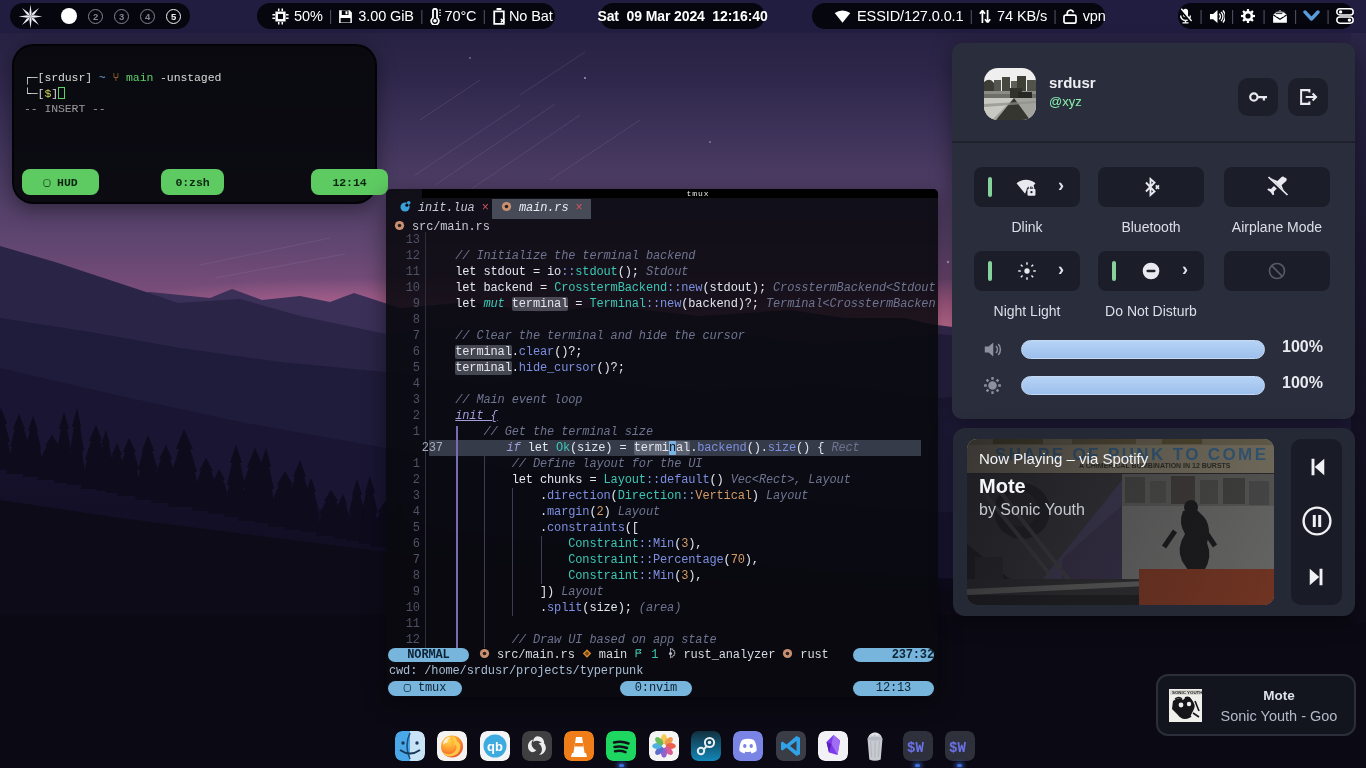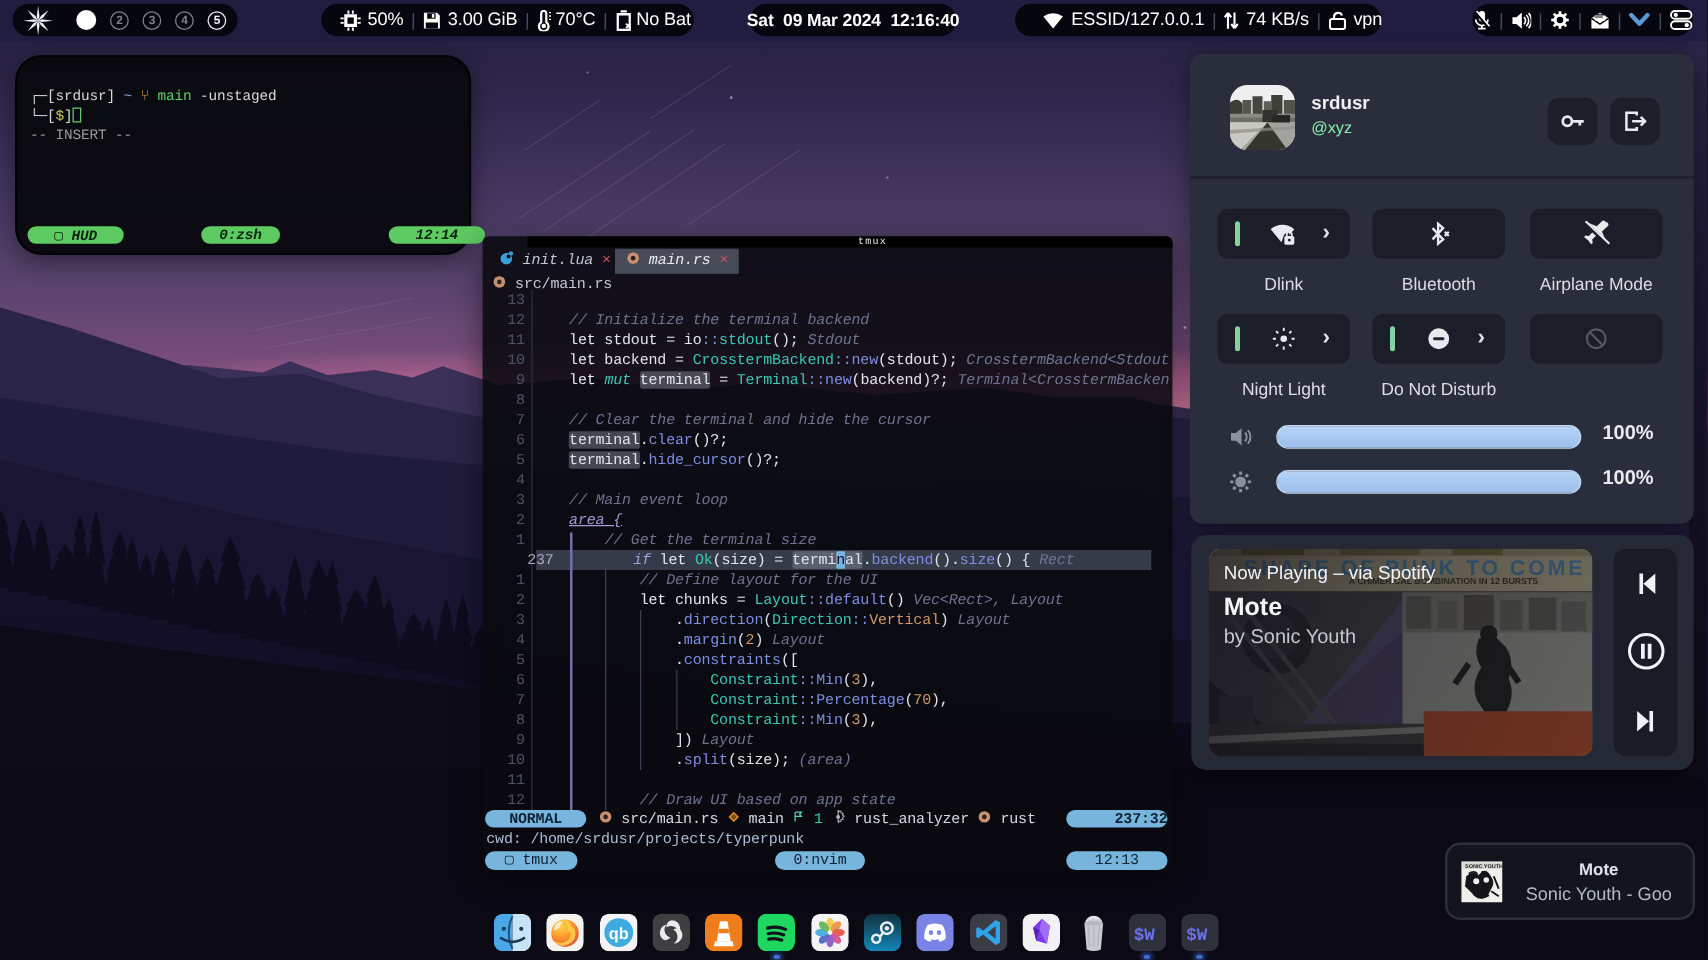--- a/index.html
+++ b/index.html
@@ -11,21 +11,21 @@
 #topbar { position:absolute; left:0; top:0; width:1366px; height:33px; background:#211d40; }
 .pill { position:absolute; top:3px; height:26px; background:#06060f; border-radius:13px; display:flex; align-items:center; color:#fff; font-size:14.5px; letter-spacing:-0.1px; white-space:nowrap; }
 .pill .sep { color:#4a4a5c; margin:0 6px; font-size:14px; }
 .pill svg, .pill span, .pill div { flex:0 0 auto; }
 .wsdot { width:16px; height:16px; border-radius:50%; background:#fff; }
 .wsnum { width:15px; height:15px; border-radius:50%; border:1.4px solid #84848e; color:#84848e; font-size:9.5px; display:flex; align-items:center; justify-content:center; margin-left:11px; font-weight:bold; }
 .wsnum.on { border-color:#f2f2f2; color:#f2f2f2; }
 
 
 #term { position:absolute; left:12px; top:44px; width:365px; height:160px; background:rgba(8,8,14,0.95); border-radius:21px; border:2px solid rgba(2,2,6,0.85); box-shadow:0 6px 20px rgba(0,0,0,0.4); font-family:"Liberation Mono",monospace; font-size:11.5px; letter-spacing:-0.1px; color:#c8c8c8; }
-.gpill { position:absolute; height:14px; background:#5ecb62; border-radius:8px; color:#0b2410; font-size:11.5px; font-weight:bold; display:flex; align-items:center; justify-content:center; font-family:"Liberation Mono",monospace;font-style:italic; }
+.gpill { position:absolute; height:26px; background:#5ecb62; border-radius:8px; color:#0b2410; font-size:11.5px; font-weight:bold; display:flex; align-items:center; justify-content:center; font-family:"Liberation Mono",monospace; }
 
 
 #tmux { position:absolute; left:386px; top:189px; width:552px; height:508px; background:rgba(9,9,15,0.89); border-radius:5px; box-shadow:0 6px 22px rgba(0,0,0,0.45); font-family:"Liberation Mono",monospace; overflow:hidden; }
 #tmuxtitle { position:absolute; left:0; top:0; width:100%; height:9px; background:#000; color:#e8e8e8; font-size:8px; text-align:center; line-height:9px; letter-spacing:1px;margin-left:36px; }
 #tmuxtitle .tx { position:absolute; right:16px; top:0; }
 .code { font-size:12px; letter-spacing:-0.14px; line-height:16px; }
 .row { height:16px; white-space:pre; }
 .ln { display:inline-block; width:41px; text-align:right; color:#4e5266; white-space:pre; }
 .ln.cur { color:#a6acbf;margin-left:23px; }
 .c { color:#6e7490; font-style:italic; }
@@ -306,21 +306,21 @@
 <div class="row"><span class="ln">12 </span>    <span class="c">// Initialize the terminal backend</span></div>
 <div class="row"><span class="ln">11 </span>    <span class="kw">let</span> stdout = io<span class="f">::</span><span class="t">stdout</span>(); <span class="h">Stdout</span></div>
 <div class="row"><span class="ln">10 </span>    <span class="kw">let</span> backend = <span class="t">CrosstermBackend</span><span class="f">::new</span>(stdout); <span class="h">CrosstermBackend&lt;Stdout</span></div>
 <div class="row"><span class="ln"> 9 </span>    <span class="kw">let</span> <span class="mu">mut</span> <span class="hl">terminal</span> = <span class="t">Terminal</span><span class="f">::new</span>(backend)?; <span class="h">Terminal&lt;CrosstermBacken</span></div>
 <div class="row"><span class="ln"> 8 </span></div>
 <div class="row"><span class="ln"> 7 </span>    <span class="c">// Clear the terminal and hide the cursor</span></div>
 <div class="row"><span class="ln"> 6 </span>    <span class="hl">terminal</span>.<span class="f">clear</span>()?;</div>
 <div class="row"><span class="ln"> 5 </span>    <span class="hl">terminal</span>.<span class="f">hide_cursor</span>()?;</div>
 <div class="row"><span class="ln"> 4 </span></div>
 <div class="row"><span class="ln"> 3 </span>    <span class="c">// Main event loop</span></div>
-<div class="row"><span class="ln"> 2 </span>    <span class="lp" style="text-decoration:underline">area {</span></div>
+<div class="row"><span class="ln"> 2 </span>    <span class="lp" style="text-decoration:underline">init {</span></div>
 <div class="row"><span class="ln"> 1 </span>        <span class="c">// Get the terminal size</span></div>
 <div class="row"><span class="ln cur">237 </span>        <span class="lp">if</span> <span class="kw">let</span> <span class="t">Ok</span>(size) = <span class="hl">termi<span class="cu">n</span>al</span>.<span class="f">backend</span>().<span class="f">size</span>() { <span class="h">Rect</span></div>
 <div class="row"><span class="ln"> 1 </span>            <span class="c">// Define layout for the UI</span></div>
 <div class="row"><span class="ln"> 2 </span>            <span class="kw">let</span> chunks = <span class="t">Layout</span><span class="f">::default</span>() <span class="h">Vec&lt;Rect&gt;, Layout</span></div>
 <div class="row"><span class="ln"> 3 </span>                .<span class="f">direction</span>(<span class="t">Direction</span><span class="f">::</span><span class="n">Vertical</span>) <span class="h">Layout</span></div>
 <div class="row"><span class="ln"> 4 </span>                .<span class="f">margin</span>(<span class="n">2</span>) <span class="h">Layout</span></div>
 <div class="row"><span class="ln"> 5 </span>                .<span class="f">constraints</span>([</div>
 <div class="row"><span class="ln"> 6 </span>                    <span class="t">Constraint</span><span class="f">::Min</span>(<span class="n">3</span>),</div>
 <div class="row"><span class="ln"> 7 </span>                    <span class="t">Constraint</span><span class="f">::Percentage</span>(<span class="n">70</span>),</div>
 <div class="row"><span class="ln"> 8 </span>                    <span class="t">Constraint</span><span class="f">::Min</span>(<span class="n">3</span>),</div>

